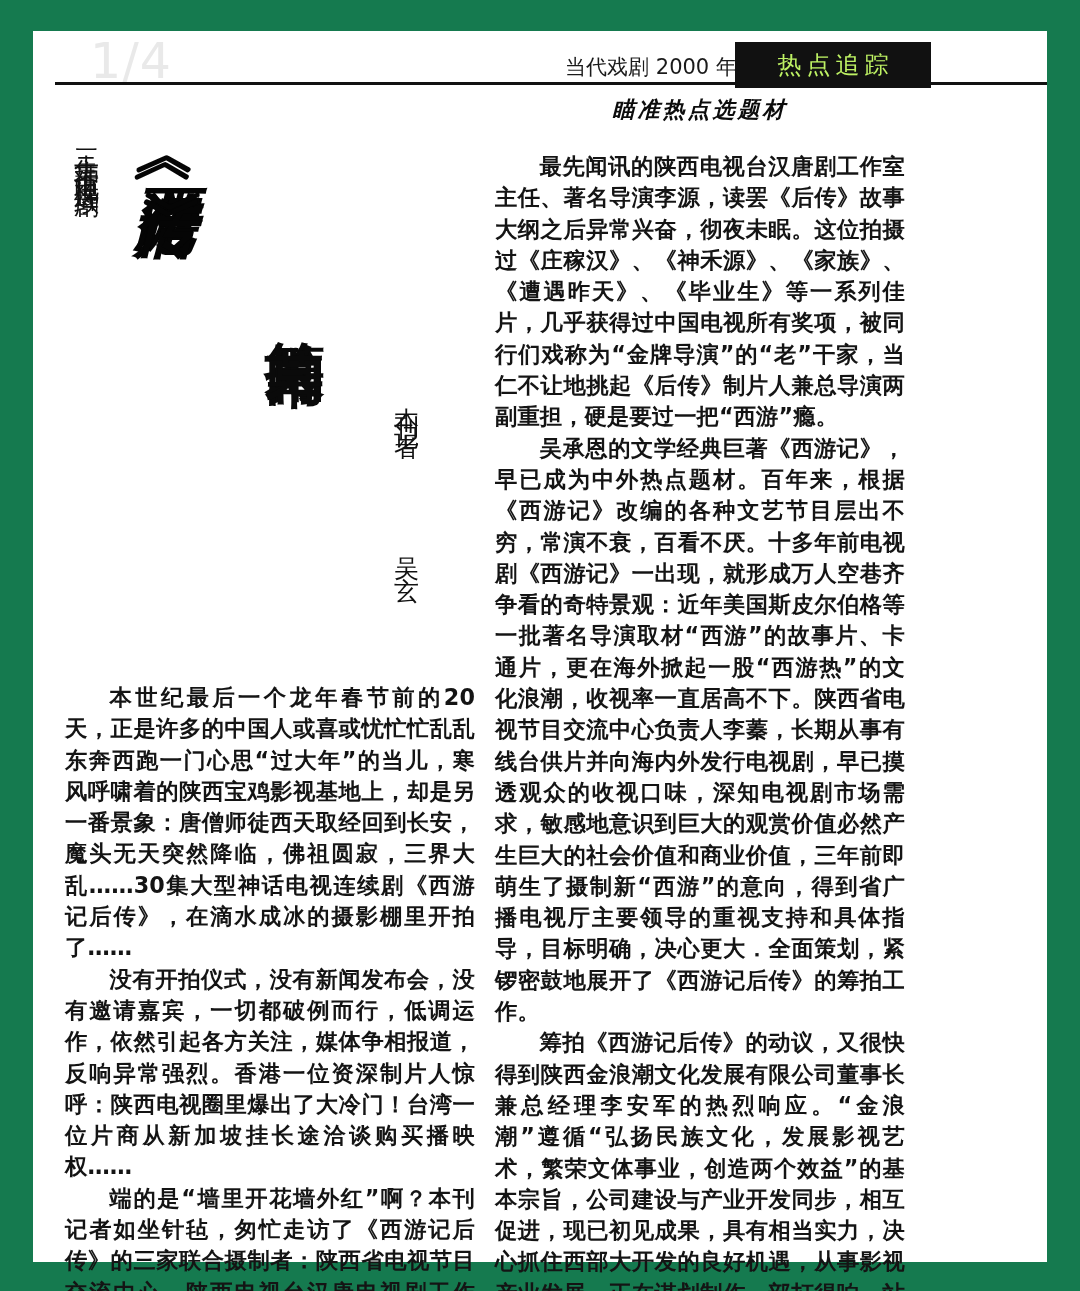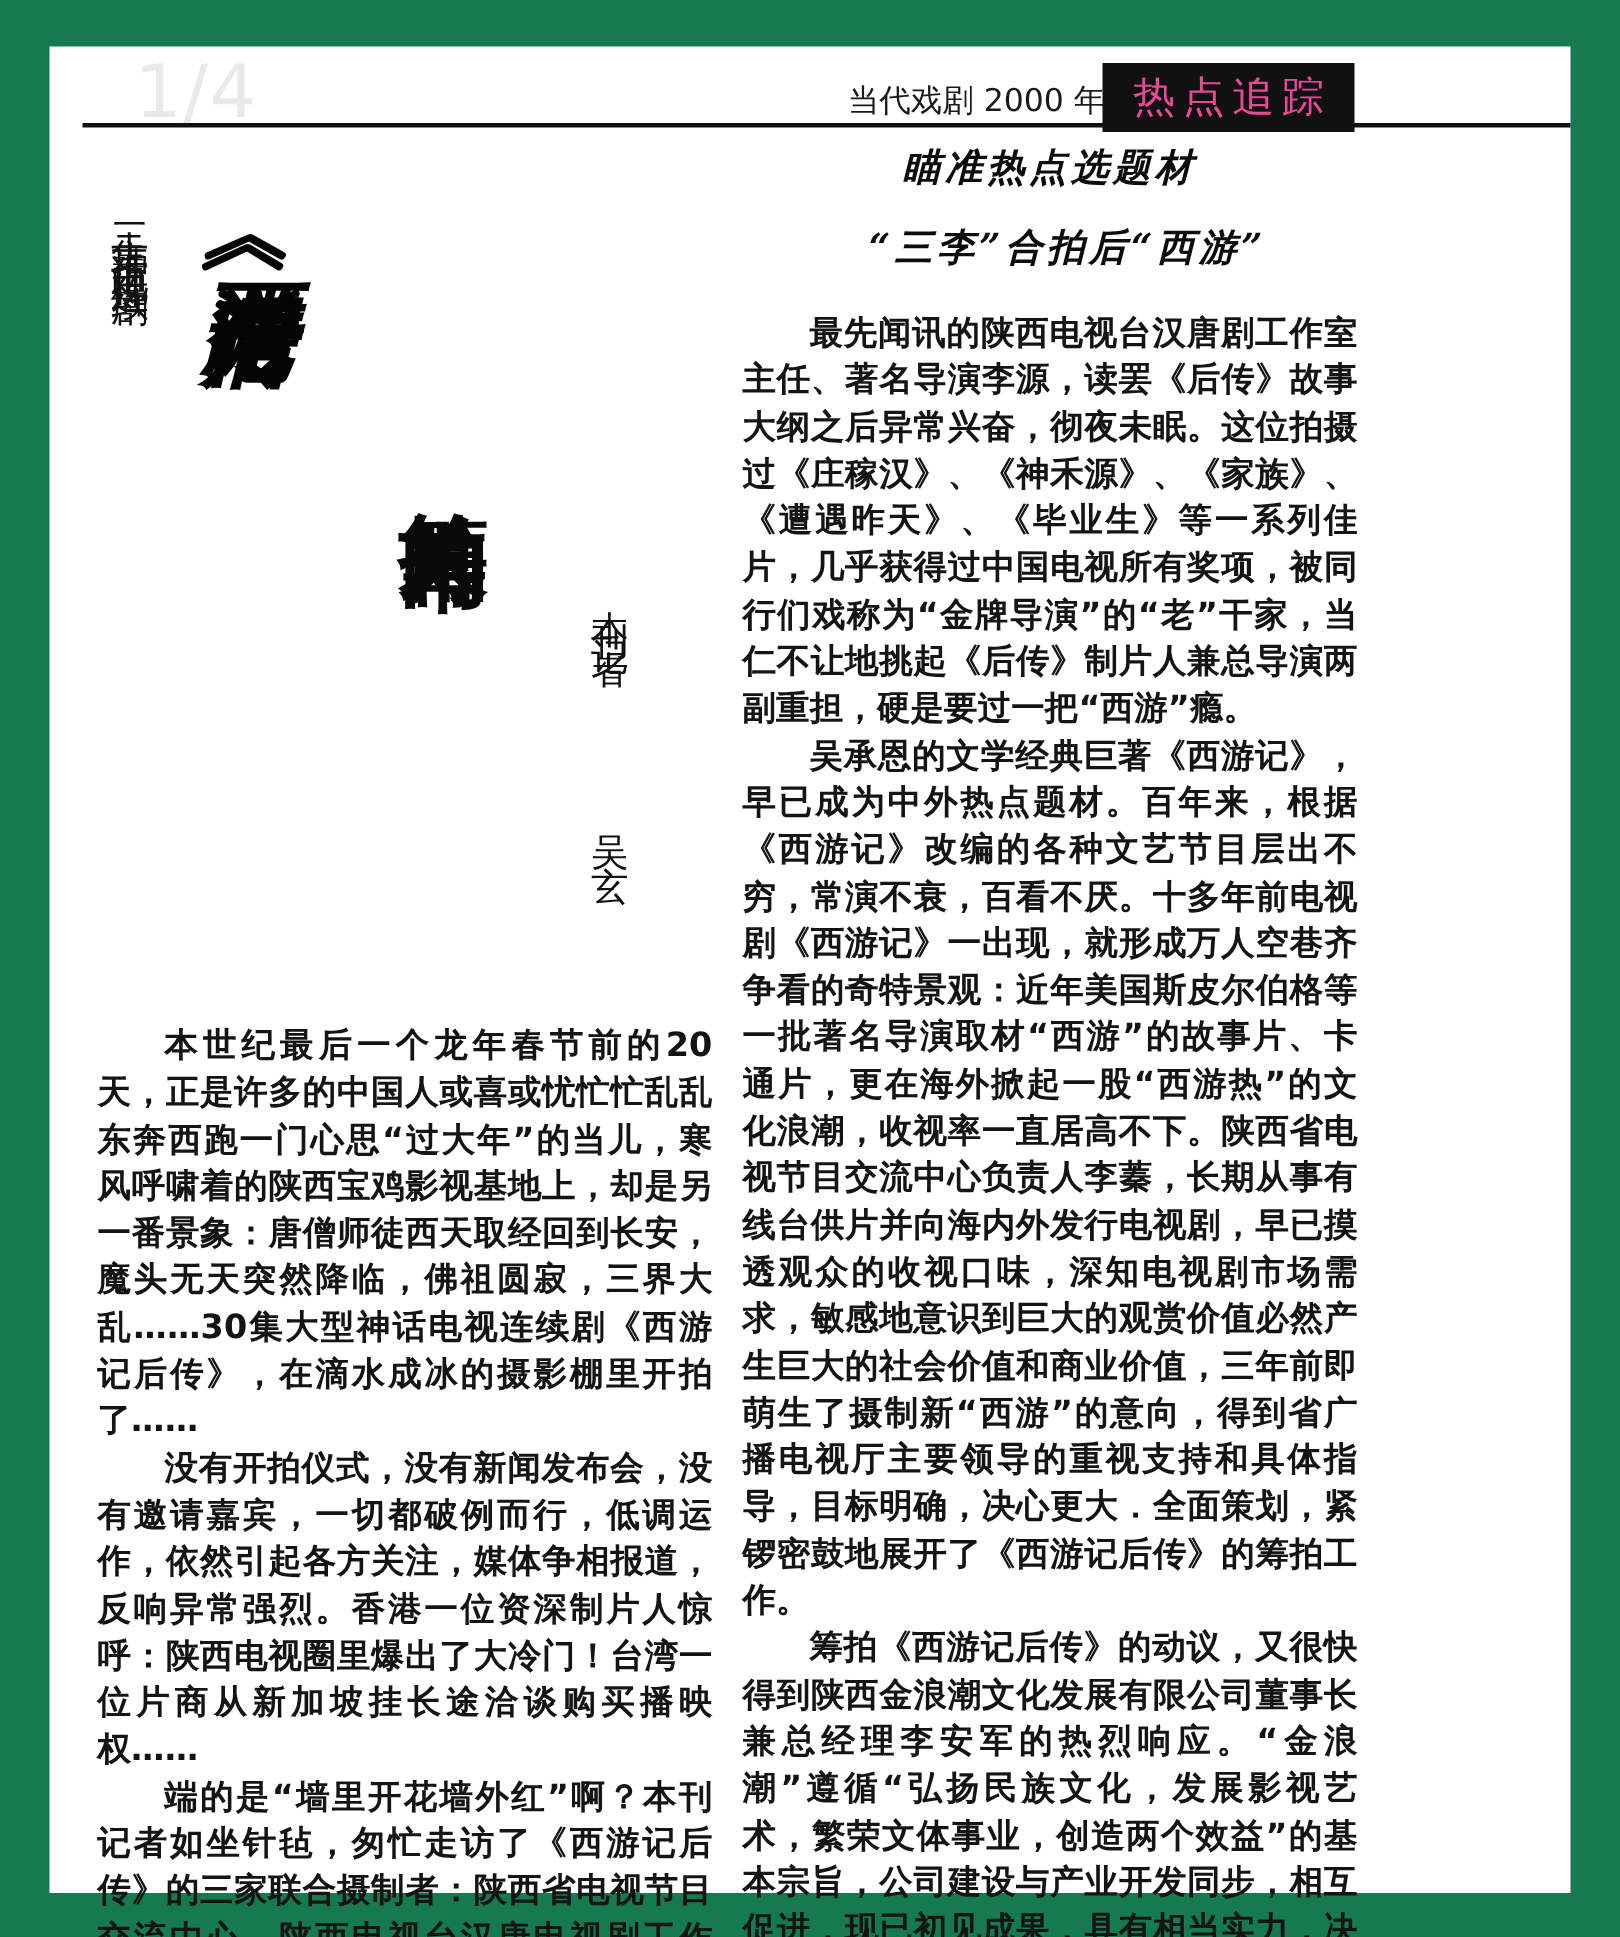--- a/index.html
+++ b/index.html
@@ -51,25 +51,25 @@
     top: 22px;
     font-size: 21px;
     color: #1a1a1a;
     white-space: nowrap;
     font-family: "DejaVu Sans", "Liberation Sans", sans-serif;
   }
   #section-tag {
     position: absolute;
     left: 702px;
     top: 11px;
-    width: 168px;
+    width: 196px;
     height: 46px;
     background: #111111;
-    color: #ec4899;
-    font-size: 28px;
+    color: #bef264;
+    font-size: 24px;
     letter-spacing: 5px;
     text-align: center;
     line-height: 46px;
     text-indent: 5px;
     font-weight: 500;
   }
   #masthead-rule {
     position: absolute;
     left: 22px;
     top: 51px;
@@ -146,21 +146,21 @@
     left: 325px;
     font-size: 25px;
     letter-spacing: 20px;
     color: #111;
     font-family: "DejaVu Serif", "Liberation Serif", serif;
   }
 
   
   .deck {
     text-align: center;
-    font-size: 25px;
+    font-size: 22px;
     font-weight: 700;
     color: #0c0c0c;
     letter-spacing: 3px;
     font-family: "DejaVu Serif", "Liberation Serif", serif;
     font-style: italic;
     white-space: nowrap;
   }
   #deck-1 { margin: 8px 0 0 0; }
   #deck-2 { margin: 20px 0 0 24px; }
 
@@ -208,21 +208,20 @@
       <div class="body-text">
         <p>本世纪最后一个龙年春节前的20天，正是许多的中国人或喜或忧忙忙乱乱东奔西跑一门心思“过大年”的当儿，寒风呼啸着的陕西宝鸡影视基地上，却是另一番景象：唐僧师徒西天取经回到长安，魔头无天突然降临，佛祖圆寂，三界大乱……30集大型神话电视连续剧《西游记后传》，在滴水成冰的摄影棚里开拍了……</p>
         <p>没有开拍仪式，没有新闻发布会，没有邀请嘉宾，一切都破例而行，低调运作，依然引起各方关注，媒体争相报道，反响异常强烈。香港一位资深制片人惊呼：陕西电视圈里爆出了大冷门！台湾一位片商从新加坡挂长途洽谈购买播映权……</p>
         <p>端的是“墙里开花墙外红”啊？本刊记者如坐针毡，匆忙走访了《西游记后传》的三家联合摄制者：陕西省电视节目交流中心、陕西电视台汉唐电视剧工作室、陕西金浪潮文化发展有限公司，拜访了该剧的特约导演、香港影视名家曹荣先生，总算一睹庐山真面目，果然了得。</p>
       </div>
     </div>
 
     <div class="col" id="col-right">
 
       <div class="deck" id="deck-1">瞄准热点选题材</div>
-      <div class="deck" id="deck-2">“三李”合拍后“西游”</div>
 
       <div class="body-text">
         <p>最先闻讯的陕西电视台汉唐剧工作室主任、著名导演李源，读罢《后传》故事大纲之后异常兴奋，彻夜未眠。这位拍摄过《庄稼汉》、《神禾源》、《家族》、《遭遇昨天》、《毕业生》等一系列佳片，几乎获得过中国电视所有奖项，被同行们戏称为“金牌导演”的“老”干家，当仁不让地挑起《后传》制片人兼总导演两副重担，硬是要过一把“西游”瘾。</p>
         <p>吴承恩的文学经典巨著《西游记》，早已成为中外热点题材。百年来，根据《西游记》改编的各种文艺节目层出不穷，常演不衰，百看不厌。十多年前电视剧《西游记》一出现，就形成万人空巷齐争看的奇特景观：近年美国斯皮尔伯格等一批著名导演取材“西游”的故事片、卡通片，更在海外掀起一股“西游热”的文化浪潮，收视率一直居高不下。陕西省电视节目交流中心负责人李蓁，长期从事有线台供片并向海内外发行电视剧，早已摸透观众的收视口味，深知电视剧市场需求，敏感地意识到巨大的观赏价值必然产生巨大的社会价值和商业价值，三年前即萌生了摄制新“西游”的意向，得到省广播电视厅主要领导的重视支持和具体指导，目标明确，决心更大．全面策划，紧锣密鼓地展开了《西游记后传》的筹拍工作。</p>
         <p>筹拍《西游记后传》的动议，又很快得到陕西金浪潮文化发展有限公司董事长兼总经理李安军的热烈响应。“金浪潮”遵循“弘扬民族文化，发展影视艺术，繁荣文体事业，创造两个效益”的基本宗旨，公司建设与产业开发同步，相互促进，现已初见成果，具有相当实力，决心抓住西部大开发的良好机遇，从事影视产业发展，正在谋划制作一部打得响、站得住的大型电视剧，以之为龙头，滚动发展。面对厚厚的一摞剧本，李安军豪爽地表示：我就看准这个《西游记后传》，拍！</p>
 
       </div>
     </div>
 
   </div>

